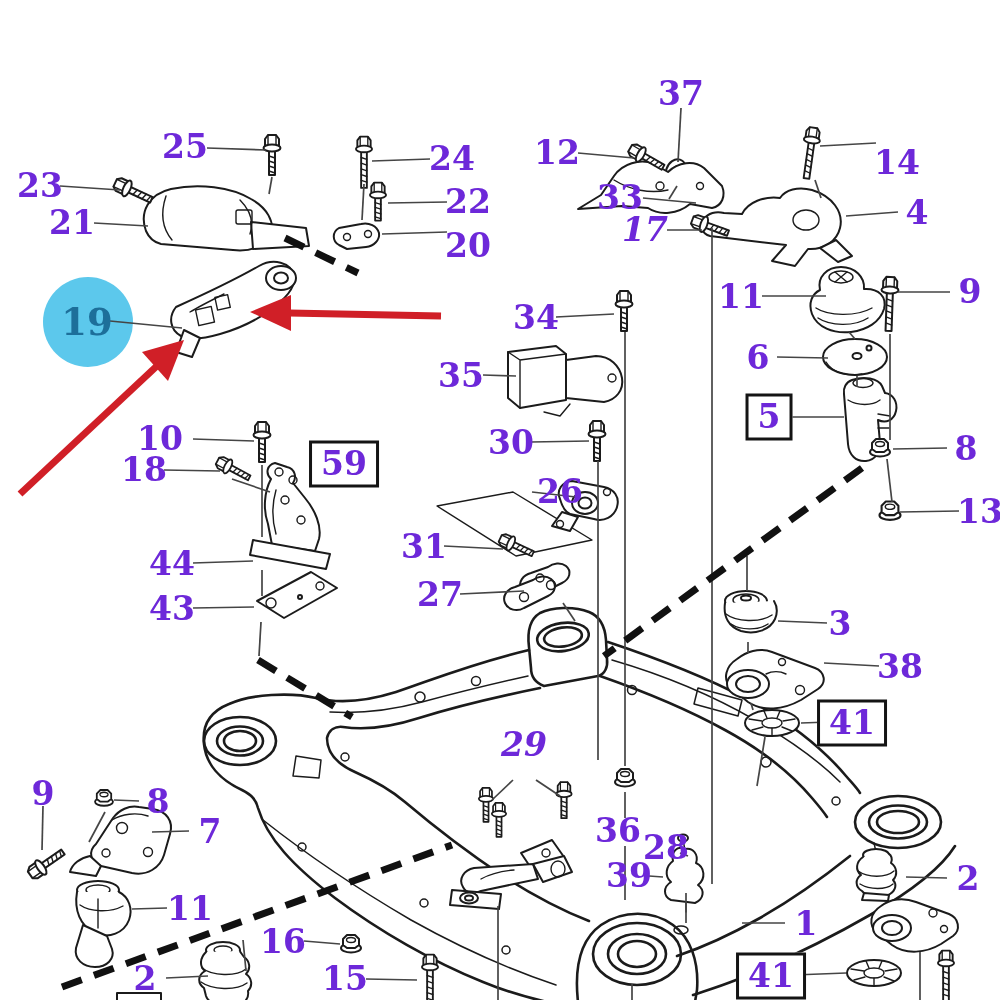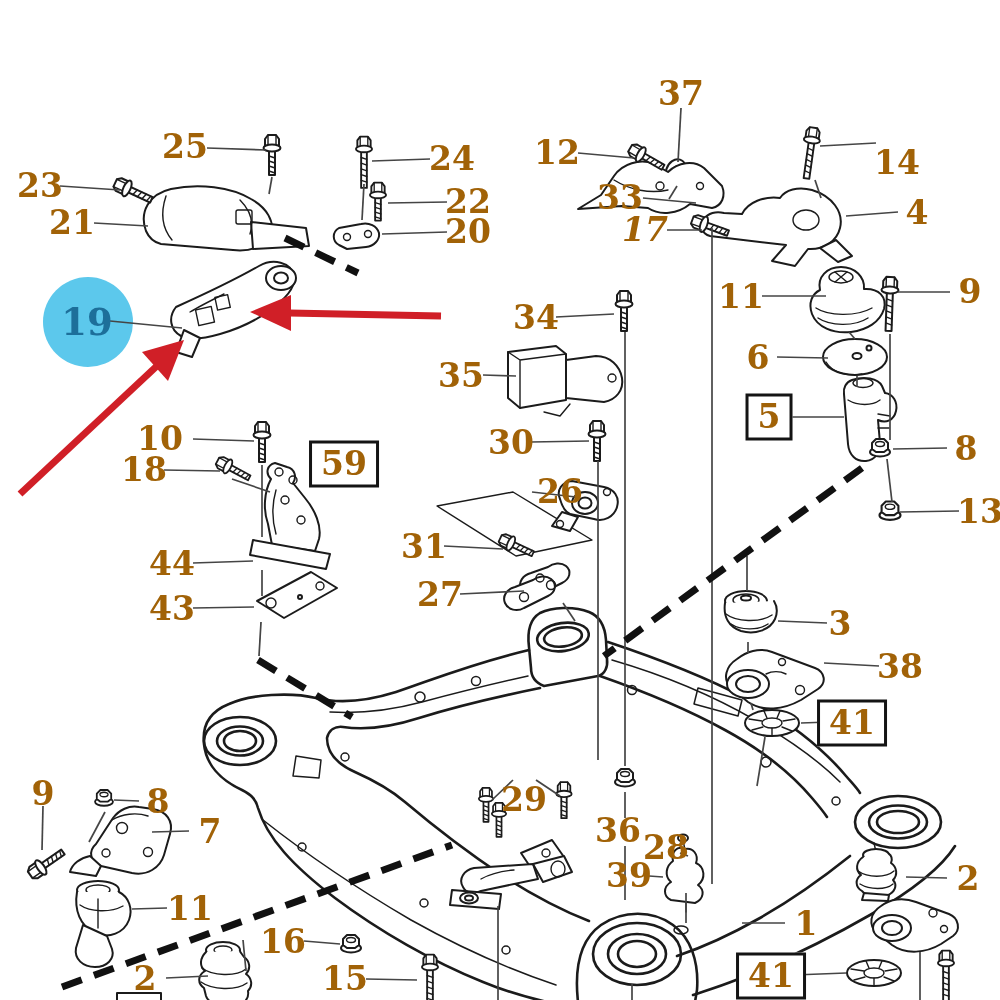--- a/index.html
+++ b/index.html
@@ -1,21 +1,21 @@
 <!DOCTYPE html>
 <html><head>
 <meta charset="utf-8">
 <style>
   html,body{margin:0;padding:0;background:#fff;}
   #stage{position:relative;width:1000px;height:1000px;background:#fff;overflow:hidden;
          font-family:"DejaVu Serif",serif;}
   #drawing{position:absolute;left:0;top:0;}
   #labels-layer{position:absolute;left:0;top:0;width:1000px;height:1000px;pointer-events:none;}
   .plabel{position:absolute;transform:translate(-50%,-50%);font-family:"DejaVu Serif",serif;
-          font-weight:bold;font-size:33px;color:#a16207;line-height:1;white-space:nowrap;}
+          font-weight:bold;font-size:33px;color:#6d28d9;line-height:1;white-space:nowrap;}
   .plabel.boxed{border:3px solid #141414;padding:3px 9px 5px;background:#fff;}
   .plabel.hl{font-size:37px;}
   .leader{stroke:#454545;stroke-width:1.7;fill:none;}
   .dashedline{stroke:#111111;stroke-width:7;stroke-dasharray:21 13;fill:none;stroke-linecap:butt;}
   .part{fill:#fff;stroke:#1b1b1b;stroke-width:2;stroke-linejoin:round;stroke-linecap:round;}
   .thin{stroke-width:1.4;fill:none;}
   .frame{fill:none;stroke:#1b1b1b;stroke-width:2.6;stroke-linejoin:round;stroke-linecap:round;}
   .framethin{stroke-width:1.5;}
 </style>
 </head>
@@ -404,21 +404,21 @@
         <polygon points="184,340 168,381 142,352" fill="#d01f27"></polygon>
       </g>
 </svg>
 
 <div id="labels-layer">
       <div class="plabel" style="left: 185px; top: 146px;">25</div>
       <div class="plabel" style="left: 40px; top: 185px;">23</div>
       <div class="plabel" style="left: 72px; top: 222px;">21</div>
       <div class="plabel" style="left: 452px; top: 158px; text-align: center;">24</div>
       <div class="plabel" style="left: 468px; top: 201px;">22</div>
-      <div class="plabel" style="left: 468px; top: 231px; text-align: right;">20</div>
+      <div class="plabel" style="left: 468px; top: 245px; text-align: right;">20</div>
       <div class="plabel hl" style="left: 87px; top: 322px; color: rgb(29, 111, 154);">19</div>
       <div class="plabel" style="left: 681px; top: 93px;">37</div>
       <div class="plabel" style="left: 557px; top: 152px;">12</div>
       <div class="plabel" style="left: 897px; top: 142px; margin-top: 20px;">14</div>
       <div class="plabel" style="left: 620px; top: 197px;">33</div>
       <div class="plabel" style="left: 917px; top: 212px;">4</div>
       <div class="plabel" style="left: 645px; top: 229px; font-style: italic;">17</div>
       <div class="plabel" style="left: 741px; top: 296px;">11</div>
       <div class="plabel" style="left: 970px; top: 291px;">9</div>
       <div class="plabel" style="left: 536px; top: 317px;">34</div>
@@ -435,21 +435,21 @@
       <div class="plabel" style="left: 424px; top: 546px;">31</div>
       <div class="plabel" style="left: 172px; top: 563px;">44</div>
       <div class="plabel" style="left: 440px; top: 594px;">27</div>
       <div class="plabel" style="left: 172px; top: 608px;">43</div>
       <div class="plabel" style="left: 840px; top: 623px;">3</div>
       <div class="plabel" style="left: 900px; top: 666px;">38</div>
       <div class="plabel boxed" style="left: 852px; top: 723px;">41</div>
       <div class="plabel" style="left: 43px; top: 793px;">9</div>
       <div class="plabel" style="left: 158px; top: 801px;">8</div>
       <div class="plabel" style="left: 210px; top: 831px;">7</div>
-      <div class="plabel" style="left: 524px; top: 799px;">29</div>
+      <div class="plabel" style="left: 524px; top: 744px; font-style: italic;">29</div>
       <div class="plabel" style="left: 618px; top: 830px;">36</div>
       <div class="plabel" style="left: 666px; top: 847px;">28</div>
       <div class="plabel" style="left: 629px; top: 875px;">39</div>
       <div class="plabel" style="left: 190px; top: 908px;">11</div>
       <div class="plabel" style="left: 968px; top: 878px;">2</div>
       <div class="plabel" style="left: 806px; top: 923px;">1</div>
       <div class="plabel" style="left: 283px; top: 941px;">16</div>
       <div class="plabel" style="left: 145px; top: 978px;">2</div>
       <div class="plabel" style="left: 345px; top: 978px;">15</div>
       <div class="plabel boxed" style="left: 771px; top: 976px;">41</div>

